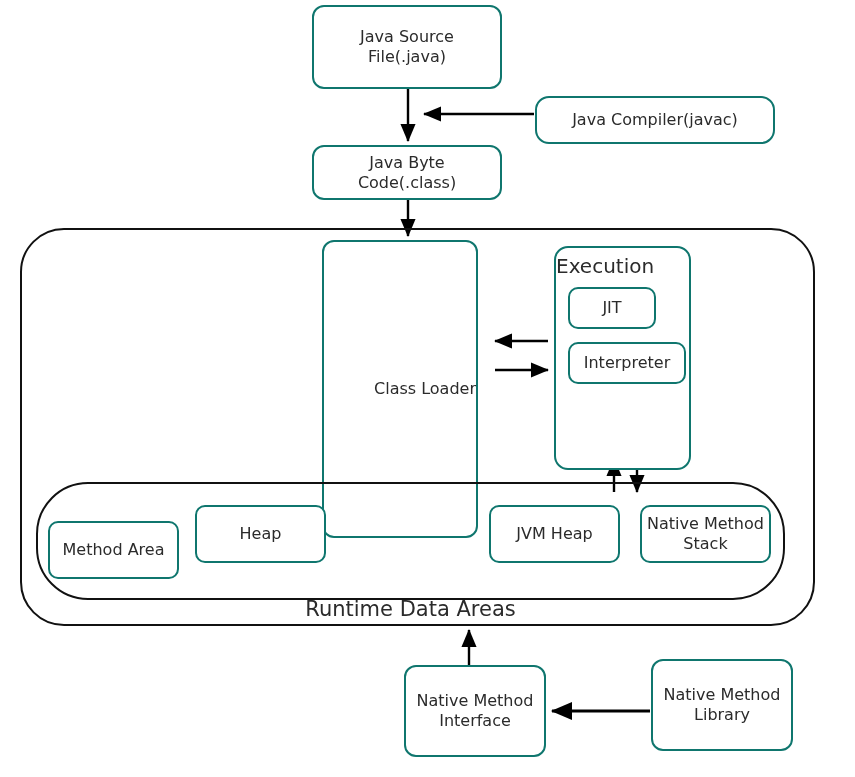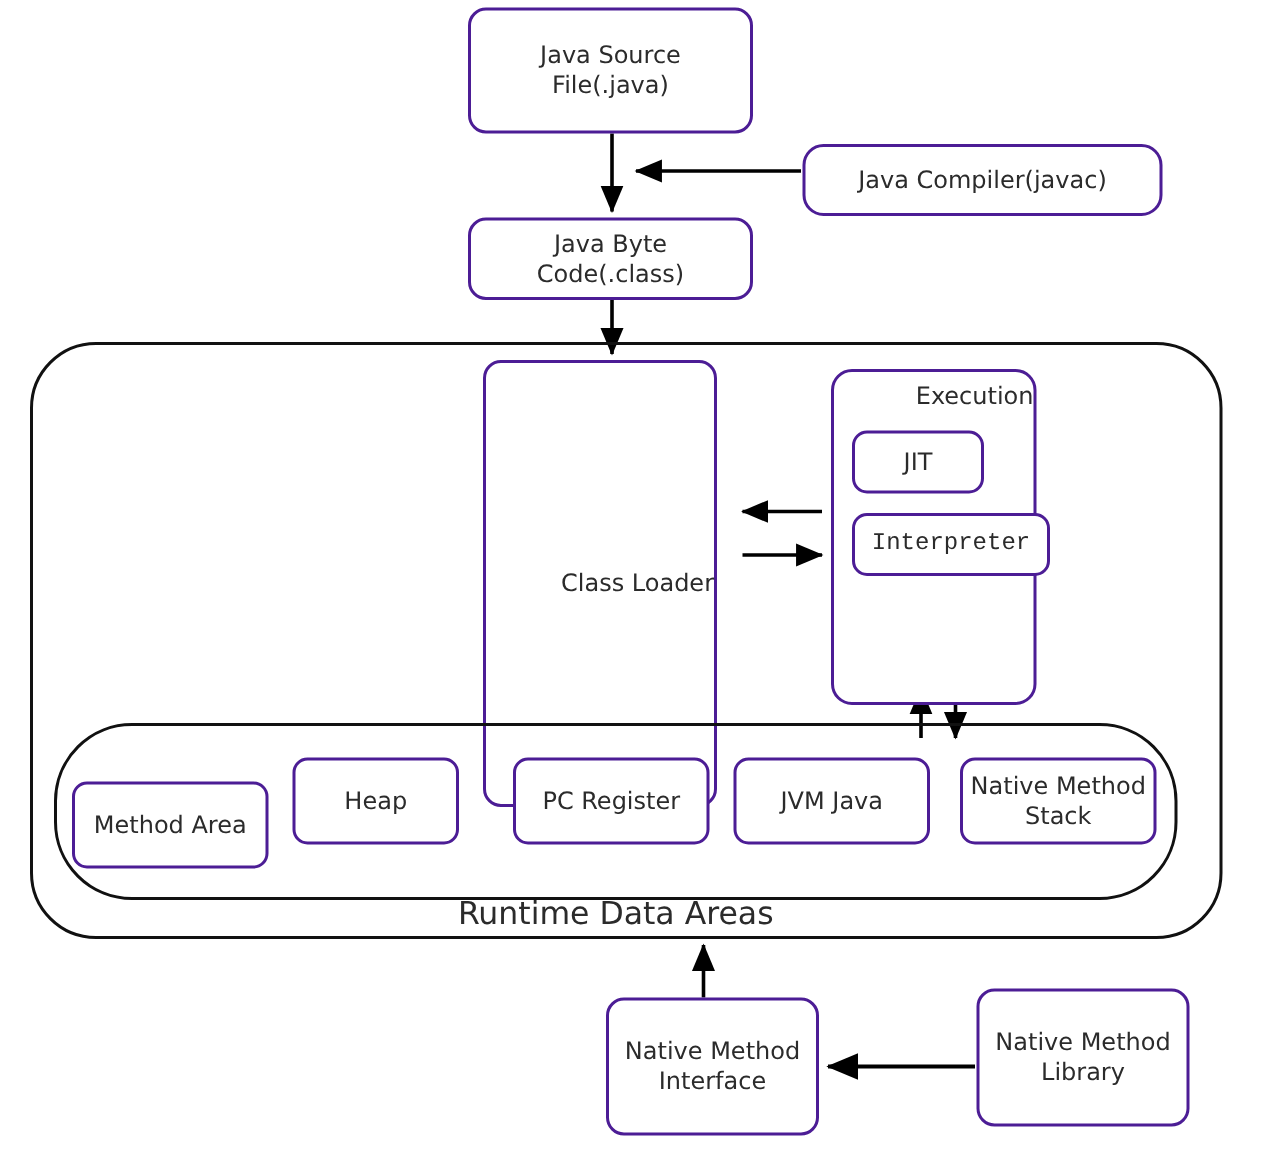--- a/index.html
+++ b/index.html
@@ -11,21 +11,21 @@
     position: relative;
     width: 855px;
     height: 777px;
     background: #ffffff;
     font-family: "DejaVu Sans", "Liberation Sans", sans-serif;
     overflow: hidden;
   }
   .node {
     position: absolute;
     box-sizing: border-box;
-    border: 2px solid #4c1d95;
+    border: 2px solid #0f766e;
     border-radius: 12px;
     background: #ffffff;
     display: flex;
     align-items: center;
     justify-content: center;
     text-align: center;
     color: #2b2b2b;
     font-size: 16px;
     line-height: 1.22;
     white-space: pre-line;
@@ -48,23 +48,23 @@
     font-size: 21px;
     text-align: center;
     white-space: pre-line;
     line-height: 1.22;
   }
   .exec-title {
     position: absolute;
     left: 0;
     right: 0;
     top: 6px;
-    text-align: right;
+    text-align: left;
     color: #2b2b2b;
-    font-size: 16px;
+    font-size: 20px;
   }
   svg.arrows {
     position: absolute;
     left: 0;
     top: 0;
     width: 855px;
     height: 777px;
     pointer-events: none;
   }
 </style>
@@ -146,41 +146,38 @@
   </div>
 
   <div class="node" style="left:554px; top:246px; width:137px; height:224px; display:block; position:absolute; border-radius:14px;">
     <div class="exec-title">Execution</div>
   </div>
 
   <div class="node" style="left:568px; top:287px; width:88px; height:42px; border-radius:10px;">
     <span>JIT</span>
   </div>
 
-  <div class="node" style="left:568px; top:342px; width:132px; height:42px; border-radius:10px;font-family:Liberation Mono, monospace;">
+  <div class="node" style="left:568px; top:342px; width:118px; height:42px; border-radius:10px;">
     <span>Interpreter</span>
   </div>
 
 
   <div class="container-black rda-outer" style="left:36px; top:482px; width:749px; height:118px;"></div>
 
   <div class="node" style="left:48px; top:505px; width:131px; height:58px; border-radius:10px;margin-top:16px;">
     <span>Method Area</span>
   </div>
 
-  <div class="node" style="left:195px; top:505px; width:111px; height:58px; border-radius:10px;">
+  <div class="node" style="left:195px; top:505px; width:131px; height:58px; border-radius:10px;">
     <span>Heap</span>
   </div>
 
-  <div class="node" style="left:342px; top:505px; width:131px; height:58px; border-radius:10px;">
-    <span>PC Register</span>
-  </div>
 
   <div class="node" style="left:489px; top:505px; width:131px; height:58px; border-radius:10px;">
-    <span>JVM Java</span>
+    <span>JVM Heap</span>
   </div>
 
   <div class="node" style="left:640px; top:505px; width:131px; height:58px; border-radius:10px;">
     <span>Native Method
 Stack</span>
   </div>
 
   <div class="label-plain" style="left:36px; top:571px; width:749px;">
     <span>Runtime Data Areas</span>
   </div>

